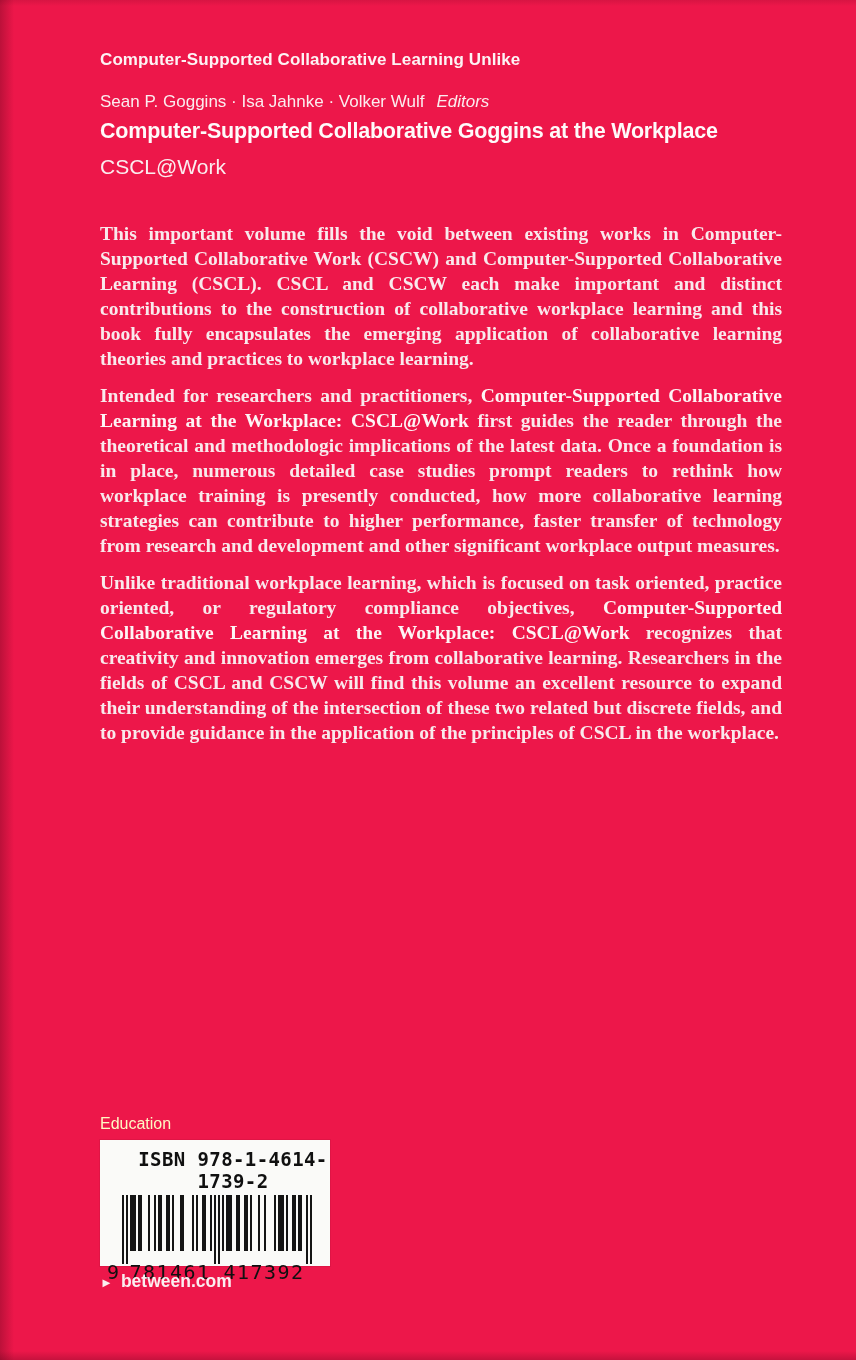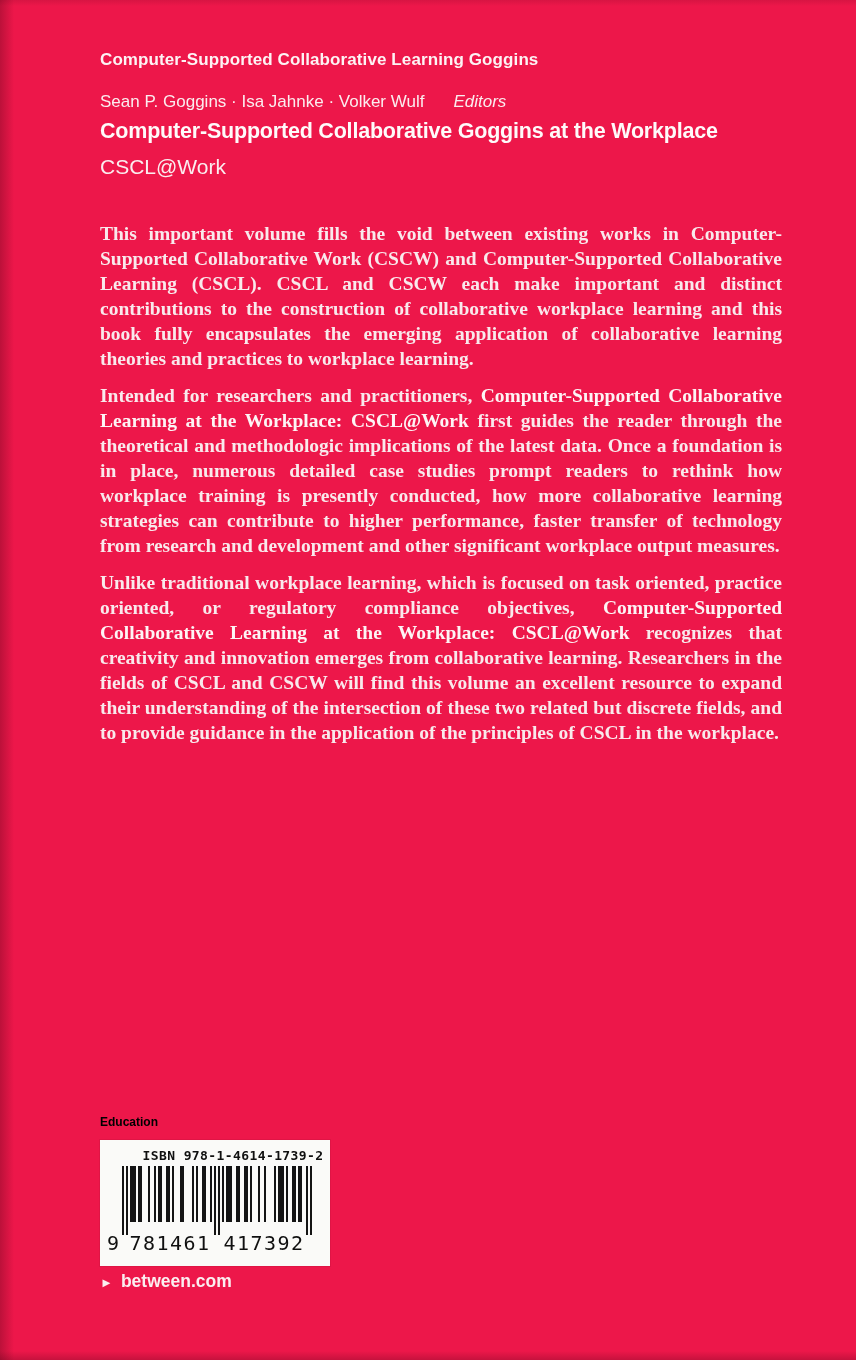--- a/index.html
+++ b/index.html
@@ -13,58 +13,58 @@
     background:linear-gradient(90deg,rgba(60,0,15,.28),rgba(60,0,15,0));pointer-events:none;}
   .edge-bottom{position:absolute;left:0;right:0;bottom:0;height:9px;
     background:linear-gradient(0deg,rgba(60,0,15,.22),rgba(60,0,15,0));pointer-events:none;}
   .edge-top{position:absolute;left:0;right:0;top:0;height:6px;
     background:linear-gradient(180deg,rgba(60,0,15,.12),rgba(60,0,15,0));pointer-events:none;}
 
   .series{position:absolute;left:100px;top:50px;
     font-size:17px;font-weight:bold;color:#FDF3F4;letter-spacing:.1px;}
   .editors{position:absolute;left:100px;top:92px;
     font-size:17px;color:#FBEDEF;font-weight:500;}
-  .editors .ed-label{font-style:italic;margin-left:29px;}
+  .editors .ed-label{font-style:italic;margin-left:12px;}
   .title{position:absolute;left:100px;top:119px;white-space:nowrap;
     font-size:21.5px;font-weight:bold;color:#FEFAFA;letter-spacing:-.2px;}
   .subtitle{position:absolute;left:100px;top:155px;
     font-size:21px;color:#FBEDEF;}
 
   .blurb{position:absolute;left:100px;top:221px;width:682px;
     font-family:"Liberation Serif", serif;
     font-size:19.5px;line-height:25px;color:#F9E9EC;
     text-align:justify;font-weight:bold;}
   .blurb p{margin:0 0 12px 0;}
   .blurb strong{color:#FDF4F5;}
 
   .category{position:absolute;left:100px;top:1115px;
-    font-size:12px;font-weight:bold;color:#000000;}
+    font-size:16px;font-weight:normal;color:#fef9c3;}
 
   .barcode-box{position:absolute;left:100px;top:1140px;width:230px;height:126px;
     background:#FAFAF8;box-shadow:0 0 0 1px rgba(0,0,0,.06);}
   .isbn-label{margin-top:8px;text-align:center;
     font-family:"DejaVu Sans Mono", monospace;
-    font-size:13px;letter-spacing:.4px;color:#101010;font-weight:bold;padding-left:36px;}
+    font-size:19px;letter-spacing:.4px;color:#101010;font-weight:bold;padding-left:36px;}
   .bars-svg{display:block;margin:3px auto 0 auto;width:218px;height:88px;}
   .bars-svg rect{fill:#141414;}
   .bars-svg text{font-family:"DejaVu Sans Mono", monospace;font-size:20px;fill:#101010;}
   .bars-svg text.grp{letter-spacing:1.5px;}
 
   .publisher{position:absolute;left:100px;top:1271px;display:flex;align-items:center;
     font-size:17.5px;font-weight:bold;color:#FBEFF1;}
   .publisher .arrow{font-size:13px;margin-right:8px;position:relative;top:1px;}
 </style>
 </head>
 <body>
 
 <div class="edge-left"></div>
 <div class="edge-top"></div>
 <div class="edge-bottom"></div>
 
-<div class="series">Computer-Supported Collaborative Learning Goggins</div>
+<div class="series">Computer-Supported Collaborative Learning Unlike</div>
 
 <div class="editors">
   <span>Sean P. Goggins · Isa Jahnke · Volker Wulf</span><span class="ed-label">Editors</span>
 </div>
 
 <div class="title">Computer-Supported Collaborative Goggins at the Workplace</div>
 <div class="subtitle">CSCL@Work</div>
 
 <div class="blurb">
     <p><span>This important volume fills the void between existing works in Computer-Supported Collaborative Work (CSCW) and Computer-Supported Collaborative Learning (CSCL). CSCL and CSCW each make important and distinct contributions to the construction of collaborative workplace learning and this book fully encapsulates the emerging application of collaborative learning theories and practices to workplace learning.</span></p>

